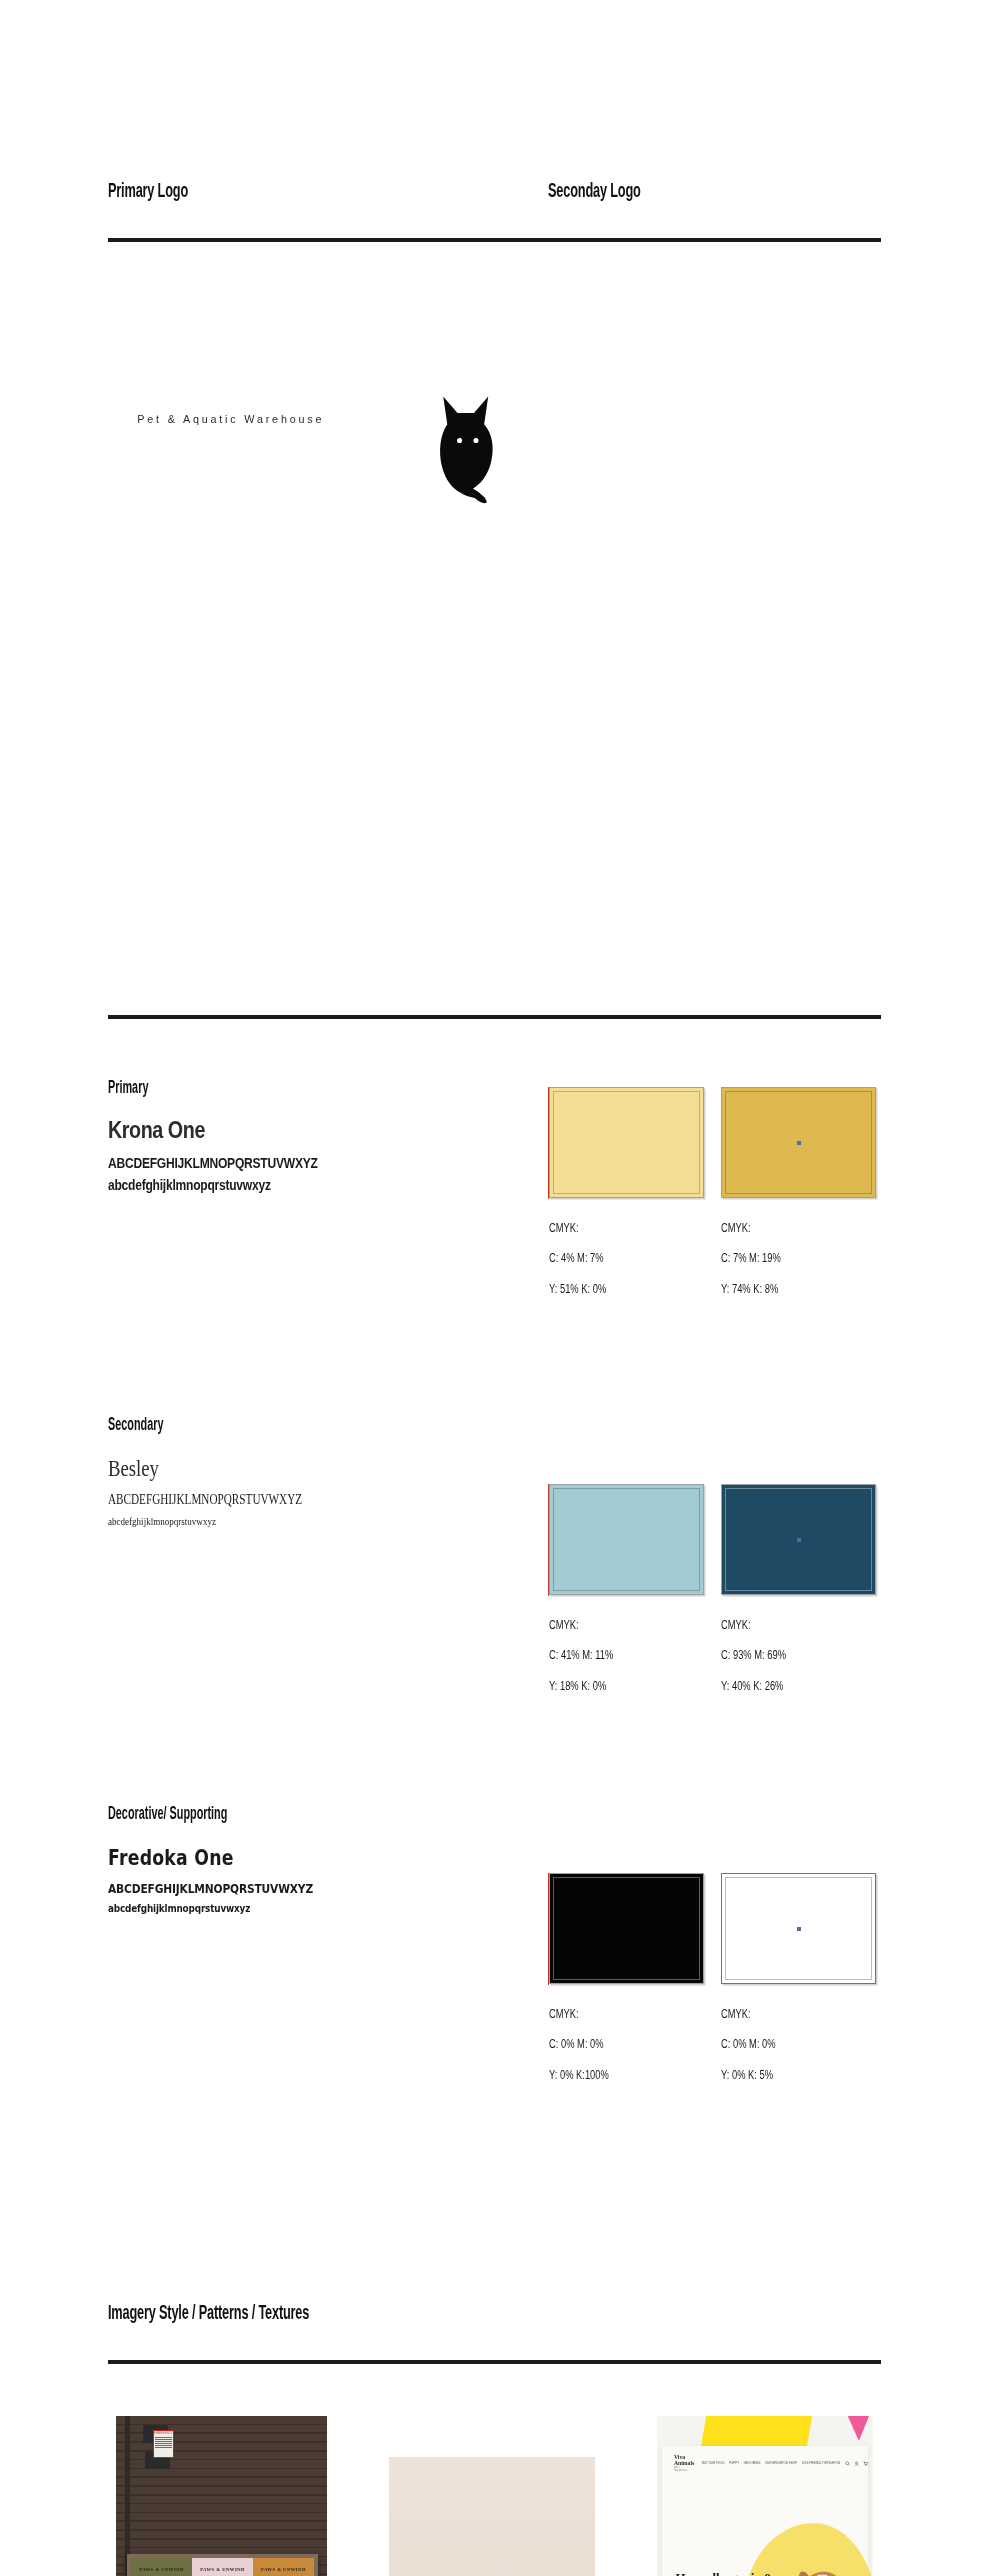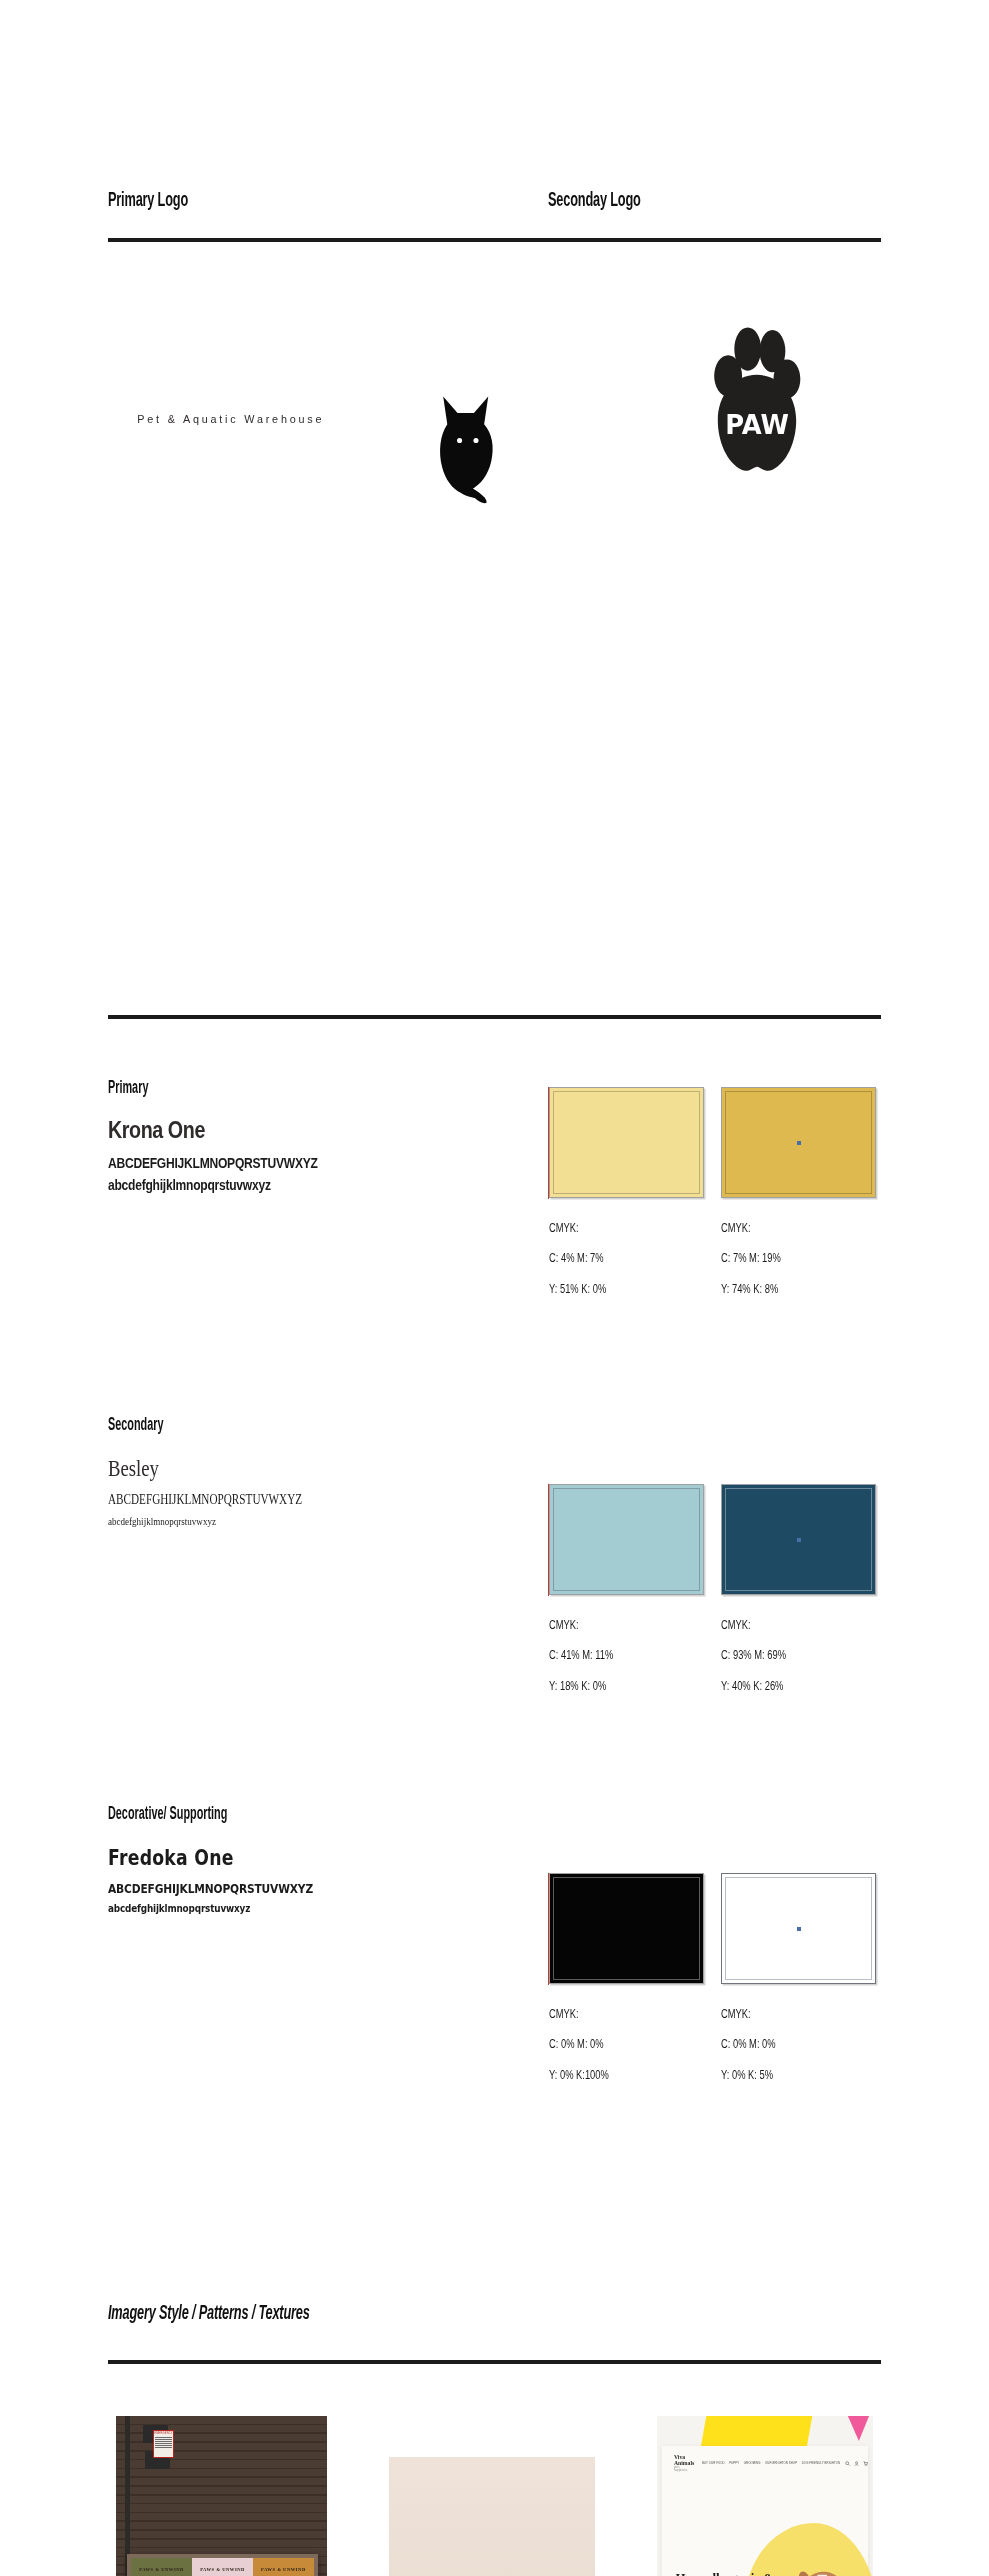--- a/index.html
+++ b/index.html
@@ -20,21 +20,21 @@
     font-size: 20.6px;
     letter-spacing: -0.3px;
     color: #111;
     transform: scaleX(0.62);
     transform-origin: left center;
     white-space: nowrap;
   }
   .rule { background: #1b1b1b; height: 3.6px; width: 100%; }
 
   
-  #logo-section { position: absolute; top: 187px; left: 108px; width: 773px; }
+  #logo-section { position: absolute; top: 178px; left: 108px; width: 773px; }
   .logo-head-row { position: relative; height: 31px; }
   .logo-head-row .h-primary { position: absolute; left: 0; top: 0; }
   .logo-head-row .h-secondary { position: absolute; left: 440px; top: 0; }
   #logo-rule { position: absolute; top: 238px; left: 108px; width: 773px; }
 
   .logo-stage { position: absolute; top: 309px; left: 108px; width: 773px; height: 443px; }
 
   
   .primary-logo { position: absolute; left: 18px; top: 98px; width: 371px; }
   .paw-word {
@@ -157,21 +157,21 @@
     font-family: "Liberation Sans", sans-serif;
     font-size: 13px;
     color: #1b1b1b;
     transform: scaleX(0.72);
     transform-origin: left center;
     white-space: nowrap;
   }
   .cmyk-label { margin-bottom: 15.5px; }
 
   
-  #img-section { position: absolute; top: 2300px; left: 108px; width: 773px; font-style: italic; }
+  #img-section { position: absolute; top: 2300px; left: 108px; width: 773px; }
   #img-rule { position: absolute; top: 2360px; left: 108px; width: 773px; }
 
   .photos { position: absolute; top: 2416px; left: 108px; width: 773px; height: 577px; }
   .photo { position: absolute; overflow: hidden; background: #ddd; }
 
   
   #photo-street { left: 7.7px; top: 0; width: 211px; height: 562px; }
   .brickwall {
     position: absolute; inset: 0;
     background:
@@ -261,30 +261,20 @@
     <div class="primary-logo">
       <div class="paw-tagline">Pet &amp; Aquatic Warehouse</div>
       <svg class="cat-silhouette" width="64" height="111" viewBox="0 0 125 215">
         <path fill="#0a0a0a" d="M24 60 L16 6 L44 38 L76 38 L104 6 L96 60 C112 78 116 104 110 132 C104 160 88 178 74 186 C84 192 92 198 96 206 C80 206 62 202 50 194 C34 186 20 168 14 144 C6 114 10 80 24 60 Z"></path>
         <circle cx="48" cy="92" r="5" fill="#fff"></circle>
         <circle cx="80" cy="92" r="5" fill="#fff"></circle>
         <path fill="#0a0a0a" d="M74 186 C92 196 104 208 100 214 C92 216 80 208 72 198 Z"></path>
       </svg>
     </div>
 
-    <div class="secondary-logo">
-      <svg width="124" height="165" viewBox="0 0 240 320">
-        <ellipse cx="64" cy="120" rx="27" ry="40" fill="#211f1e"></ellipse>
-        <ellipse cx="178" cy="126" rx="26" ry="38" fill="#211f1e"></ellipse>
-        <ellipse cx="102" cy="68" rx="26" ry="42" fill="#211f1e"></ellipse>
-        <ellipse cx="150" cy="72" rx="25" ry="41" fill="#211f1e"></ellipse>
-        <path fill="#211f1e" d="M120 118 C165 118 196 158 196 206 C196 248 178 288 150 302 C136 309 126 296 120 296 C114 296 104 309 90 302 C62 288 44 248 44 206 C44 158 75 118 120 118 Z"></path>
-        <text x="120" y="232" text-anchor="middle" fill="#ffffff" font-family="DejaVu Sans, sans-serif" font-weight="bold" font-size="50">PAW</text>
-      </svg>
-    </div>
   </div>
 
   <div id="type-rule" class="rule"></div>
 
   <div class="type-block" style="top:1077px">
     <div class="type-label">Primary</div>
     <div class="type-name-krona" style="margin-top:17.5px">Krona One</div>
     <div class="type-alpha-krona" style="margin-top:11.3px">ABCDEFGHIJKLMNOPQRSTUVWXYZ</div>
     <div class="type-alpha-krona" style="margin-top:6.2px">abcdefghijklmnopqrstuvwxyz</div>
   </div>

